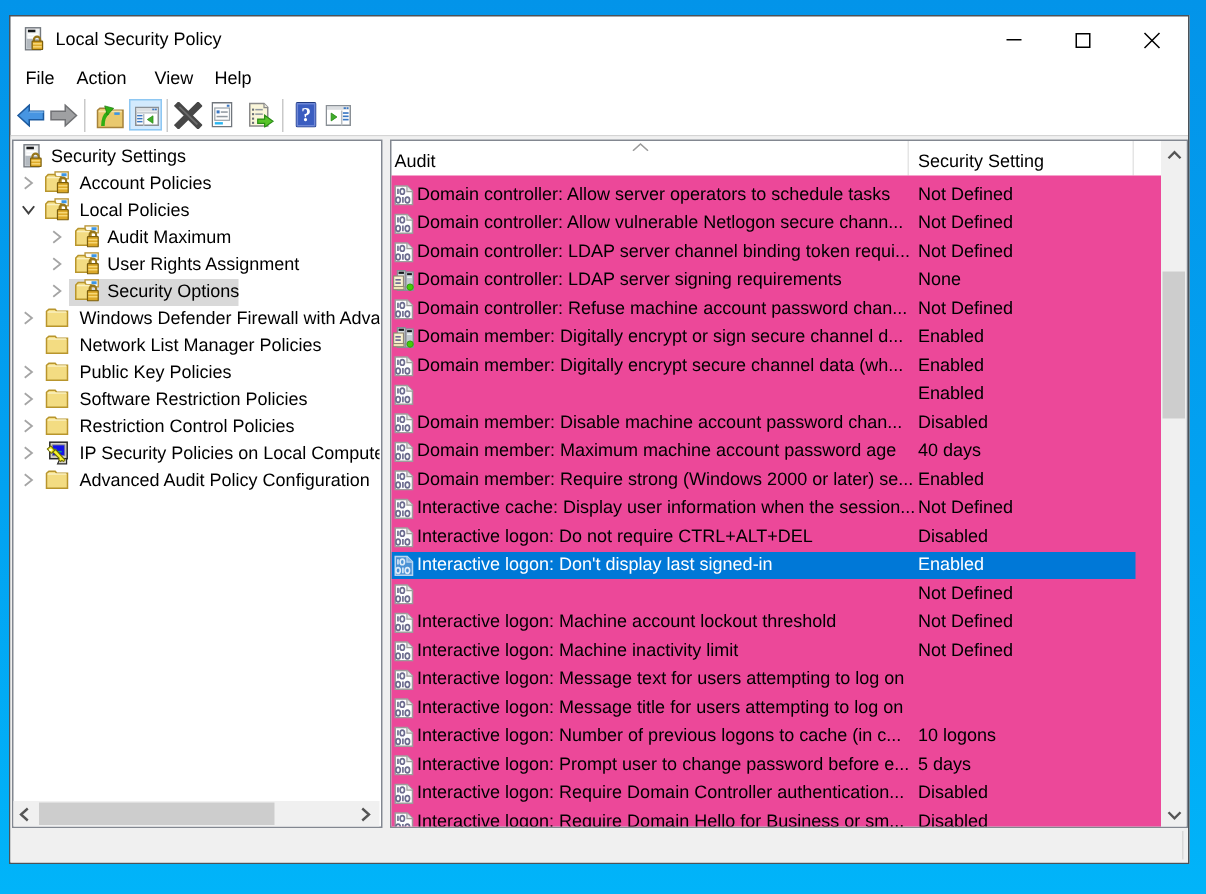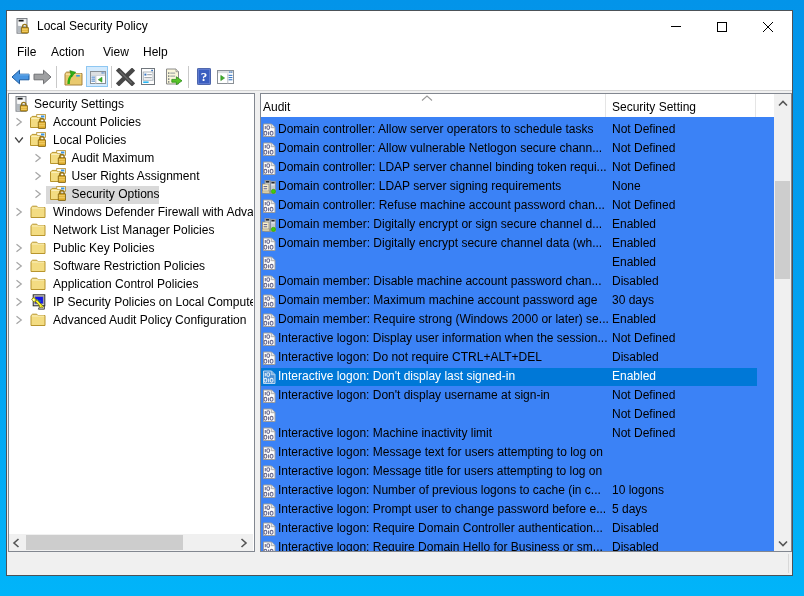--- a/index.html
+++ b/index.html
@@ -234,21 +234,21 @@
 <div class="abs txt" style="left:44px;top:163px;height:18px;line-height:18px">Software Restriction Policies</div>
 <div class="abs" style="left:4px;top:181px;width:12px;height:18px;display:flex">
       <svg width="8" height="10" viewBox="0 0 8 10" style="margin:auto">
         <path d="M1.5 1.2L6.3 5L1.5 8.8" fill="none" stroke="#a5a5a5" stroke-width="1.2"></path>
       </svg>
     </div>
 <div class="abs" style="left:21px;top:182px;width:16px;height:16px"><svg width="16" height="16" viewBox="0 0 16 16">
         <path d="M1 13.5V3.6l1.6-1.4h4.2l1 1.3H15V13.5z" fill="#f3dc82" stroke="#b8952d"></path>
         <path d="M1.8 4h12.4" stroke="#faf0c0" stroke-width="1"></path>
       </svg></div>
-<div class="abs txt" style="left:44px;top:181px;height:18px;line-height:18px">Application Control Policies</div>
+<div class="abs txt" style="left:44px;top:181px;height:18px;line-height:18px">Restriction Control Policies</div>
 <div class="abs" style="left:4px;top:199px;width:12px;height:18px;display:flex">
       <svg width="8" height="10" viewBox="0 0 8 10" style="margin:auto">
         <path d="M1.5 1.2L6.3 5L1.5 8.8" fill="none" stroke="#a5a5a5" stroke-width="1.2"></path>
       </svg>
     </div>
 <div class="abs" style="left:21px;top:200px;width:16px;height:16px"><svg width="16" height="16" viewBox="0 0 16 16">
         <rect x="3.2" y="0.8" width="11.6" height="11" fill="#d6d3ca" stroke="#2a2a2a" stroke-width="1"></rect>
         <rect x="4.9" y="2.6" width="8.3" height="7.2" fill="#1414e8" stroke="#8a8a8a" stroke-width=".6"></rect>
         <rect x="6" y="5.2" width="1.6" height=".9" fill="#20b2aa"></rect>
         <rect x="6.8" y="6.6" width="4.4" height="1" fill="#0f9b94"></rect>
@@ -281,21 +281,21 @@
     <path d="M2.5 1L7 5l-4.5 4" fill="none" stroke="#555" stroke-width="1.6"></path>
   </svg>
 <div class="abs" style="left:260px;top:93px;width:532px;height:459px;background:#fff;border:1px solid #828790"></div>
 <div class="abs txt" style="left:263px;top:96px;height:23px;line-height:23px">Audit</div>
 <div class="abs txt" style="left:612px;top:96px;height:23px;line-height:23px">Security Setting</div>
 <div class="abs" style="left:605px;top:94px;width:1px;height:23px;background:#e5e5e5"></div>
 <div class="abs" style="left:755px;top:94px;width:1px;height:23px;background:#e5e5e5"></div>
 <svg class="abs" style="left:421px;top:95px" width="12" height="6" viewBox="0 0 12 6">
     <path d="M1 5.5L6 1l5 4.5" fill="none" stroke="#9a9a9a" stroke-width="1.1"></path>
   </svg>
-<div class="abs" style="left:261px;top:117px;width:513px;height:434px;overflow:hidden;background:#3b82f6">
+<div class="abs" style="left:261px;top:117px;width:513px;height:434px;overflow:hidden;background:#ec4899">
 <div class="abs" style="left:1px;top:5.5px;width:14px;height:14px"><svg width="14" height="14" viewBox="0 0 14 14">
         <path d="M1.5 1h8l3.5 3.5V13.5H1.5z" fill="#fdfdfd" stroke="#9d9d9d"></path>
         <path d="M9.3 1v3.7H13" fill="#e8e8e8" stroke="#9d9d9d" stroke-width=".8"></path>
         <g stroke="#6b6b8e" fill="none" stroke-width="1.1">
           <path d="M3.3 2.9v3.4"></path>
           <ellipse cx="6.2" cy="4.6" rx="1.45" ry="1.9"></ellipse>
           <ellipse cx="3.4" cy="10.3" rx="1.45" ry="1.9"></ellipse>
           <path d="M6.6 8.4v3.8"></path>
           <ellipse cx="9.6" cy="10.3" rx="1.45" ry="1.9"></ellipse>
         </g>
@@ -416,21 +416,21 @@
         <path d="M9.3 1v3.7H13" fill="#e8e8e8" stroke="#9d9d9d" stroke-width=".8"></path>
         <g stroke="#6b6b8e" fill="none" stroke-width="1.1">
           <path d="M3.3 2.9v3.4"></path>
           <ellipse cx="6.2" cy="4.6" rx="1.45" ry="1.9"></ellipse>
           <ellipse cx="3.4" cy="10.3" rx="1.45" ry="1.9"></ellipse>
           <path d="M6.6 8.4v3.8"></path>
           <ellipse cx="9.6" cy="10.3" rx="1.45" ry="1.9"></ellipse>
         </g>
       </svg></div>
 <div class="abs txt" style="left:17px;top:174px;height:19px;line-height:19px;color:#000">Domain member: Maximum machine account password age</div>
-<div class="abs txt" style="left:351px;top:174px;height:19px;line-height:19px;color:#000">30 days</div>
+<div class="abs txt" style="left:351px;top:174px;height:19px;line-height:19px;color:#000">40 days</div>
 <div class="abs" style="left:1px;top:195.5px;width:14px;height:14px"><svg width="14" height="14" viewBox="0 0 14 14">
         <path d="M1.5 1h8l3.5 3.5V13.5H1.5z" fill="#fdfdfd" stroke="#9d9d9d"></path>
         <path d="M9.3 1v3.7H13" fill="#e8e8e8" stroke="#9d9d9d" stroke-width=".8"></path>
         <g stroke="#6b6b8e" fill="none" stroke-width="1.1">
           <path d="M3.3 2.9v3.4"></path>
           <ellipse cx="6.2" cy="4.6" rx="1.45" ry="1.9"></ellipse>
           <ellipse cx="3.4" cy="10.3" rx="1.45" ry="1.9"></ellipse>
           <path d="M6.6 8.4v3.8"></path>
           <ellipse cx="9.6" cy="10.3" rx="1.45" ry="1.9"></ellipse>
         </g>
@@ -441,21 +441,21 @@
         <path d="M1.5 1h8l3.5 3.5V13.5H1.5z" fill="#fdfdfd" stroke="#9d9d9d"></path>
         <path d="M9.3 1v3.7H13" fill="#e8e8e8" stroke="#9d9d9d" stroke-width=".8"></path>
         <g stroke="#6b6b8e" fill="none" stroke-width="1.1">
           <path d="M3.3 2.9v3.4"></path>
           <ellipse cx="6.2" cy="4.6" rx="1.45" ry="1.9"></ellipse>
           <ellipse cx="3.4" cy="10.3" rx="1.45" ry="1.9"></ellipse>
           <path d="M6.6 8.4v3.8"></path>
           <ellipse cx="9.6" cy="10.3" rx="1.45" ry="1.9"></ellipse>
         </g>
       </svg></div>
-<div class="abs txt" style="left:17px;top:212px;height:19px;line-height:19px;color:#000">Interactive logon: Display user information when the session...</div>
+<div class="abs txt" style="left:17px;top:212px;height:19px;line-height:19px;color:#000">Interactive cache: Display user information when the session...</div>
 <div class="abs txt" style="left:351px;top:212px;height:19px;line-height:19px;color:#000">Not Defined</div>
 <div class="abs" style="left:1px;top:233.5px;width:14px;height:14px"><svg width="14" height="14" viewBox="0 0 14 14">
         <path d="M1.5 1h8l3.5 3.5V13.5H1.5z" fill="#fdfdfd" stroke="#9d9d9d"></path>
         <path d="M9.3 1v3.7H13" fill="#e8e8e8" stroke="#9d9d9d" stroke-width=".8"></path>
         <g stroke="#6b6b8e" fill="none" stroke-width="1.1">
           <path d="M3.3 2.9v3.4"></path>
           <ellipse cx="6.2" cy="4.6" rx="1.45" ry="1.9"></ellipse>
           <ellipse cx="3.4" cy="10.3" rx="1.45" ry="1.9"></ellipse>
           <path d="M6.6 8.4v3.8"></path>
           <ellipse cx="9.6" cy="10.3" rx="1.45" ry="1.9"></ellipse>
@@ -481,33 +481,33 @@
         <path d="M1.5 1h8l3.5 3.5V13.5H1.5z" fill="#fdfdfd" stroke="#9d9d9d"></path>
         <path d="M9.3 1v3.7H13" fill="#e8e8e8" stroke="#9d9d9d" stroke-width=".8"></path>
         <g stroke="#6b6b8e" fill="none" stroke-width="1.1">
           <path d="M3.3 2.9v3.4"></path>
           <ellipse cx="6.2" cy="4.6" rx="1.45" ry="1.9"></ellipse>
           <ellipse cx="3.4" cy="10.3" rx="1.45" ry="1.9"></ellipse>
           <path d="M6.6 8.4v3.8"></path>
           <ellipse cx="9.6" cy="10.3" rx="1.45" ry="1.9"></ellipse>
         </g>
       </svg></div>
-<div class="abs txt" style="left:17px;top:269px;height:19px;line-height:19px;color:#000">Interactive logon: Don't display username at sign-in</div>
 <div class="abs txt" style="left:351px;top:269px;height:19px;line-height:19px;color:#000">Not Defined</div>
 <div class="abs" style="left:1px;top:290.5px;width:14px;height:14px"><svg width="14" height="14" viewBox="0 0 14 14">
         <path d="M1.5 1h8l3.5 3.5V13.5H1.5z" fill="#fdfdfd" stroke="#9d9d9d"></path>
         <path d="M9.3 1v3.7H13" fill="#e8e8e8" stroke="#9d9d9d" stroke-width=".8"></path>
         <g stroke="#6b6b8e" fill="none" stroke-width="1.1">
           <path d="M3.3 2.9v3.4"></path>
           <ellipse cx="6.2" cy="4.6" rx="1.45" ry="1.9"></ellipse>
           <ellipse cx="3.4" cy="10.3" rx="1.45" ry="1.9"></ellipse>
           <path d="M6.6 8.4v3.8"></path>
           <ellipse cx="9.6" cy="10.3" rx="1.45" ry="1.9"></ellipse>
         </g>
       </svg></div>
+<div class="abs txt" style="left:17px;top:288px;height:19px;line-height:19px;color:#000">Interactive logon: Machine account lockout threshold</div>
 <div class="abs txt" style="left:351px;top:288px;height:19px;line-height:19px;color:#000">Not Defined</div>
 <div class="abs" style="left:1px;top:309.5px;width:14px;height:14px"><svg width="14" height="14" viewBox="0 0 14 14">
         <path d="M1.5 1h8l3.5 3.5V13.5H1.5z" fill="#fdfdfd" stroke="#9d9d9d"></path>
         <path d="M9.3 1v3.7H13" fill="#e8e8e8" stroke="#9d9d9d" stroke-width=".8"></path>
         <g stroke="#6b6b8e" fill="none" stroke-width="1.1">
           <path d="M3.3 2.9v3.4"></path>
           <ellipse cx="6.2" cy="4.6" rx="1.45" ry="1.9"></ellipse>
           <ellipse cx="3.4" cy="10.3" rx="1.45" ry="1.9"></ellipse>
           <path d="M6.6 8.4v3.8"></path>
           <ellipse cx="9.6" cy="10.3" rx="1.45" ry="1.9"></ellipse>

